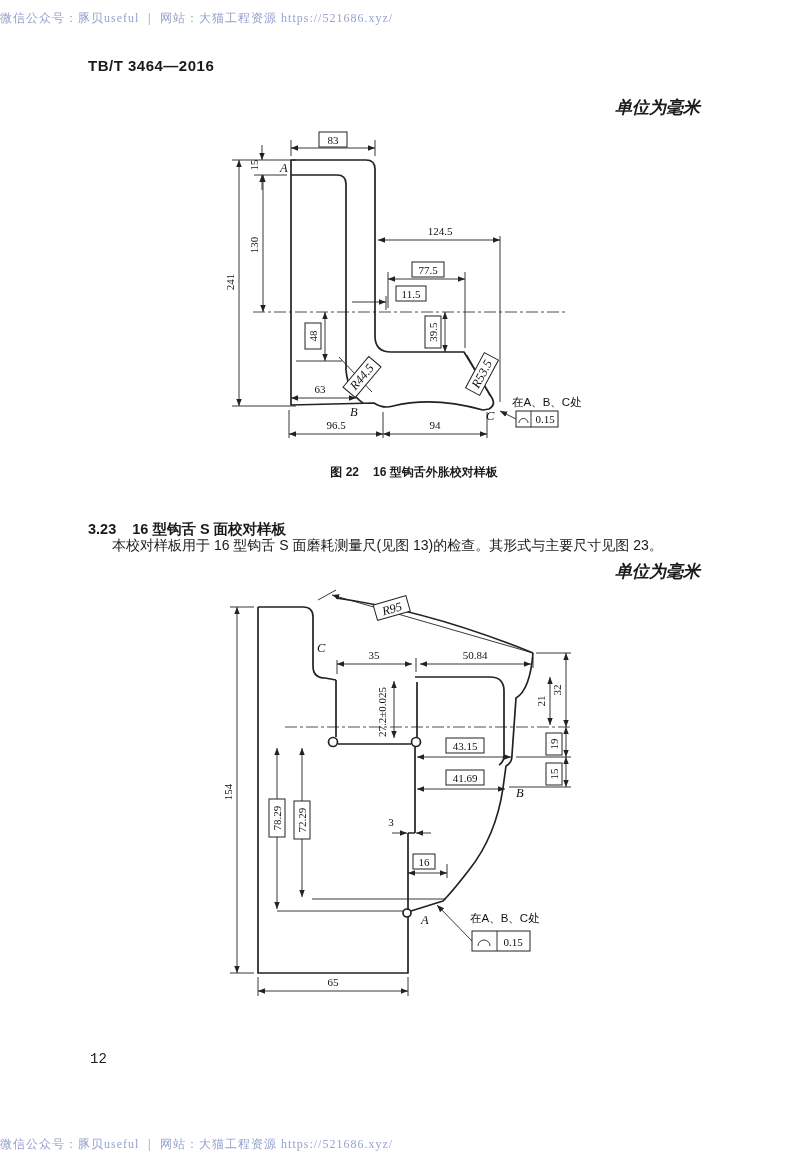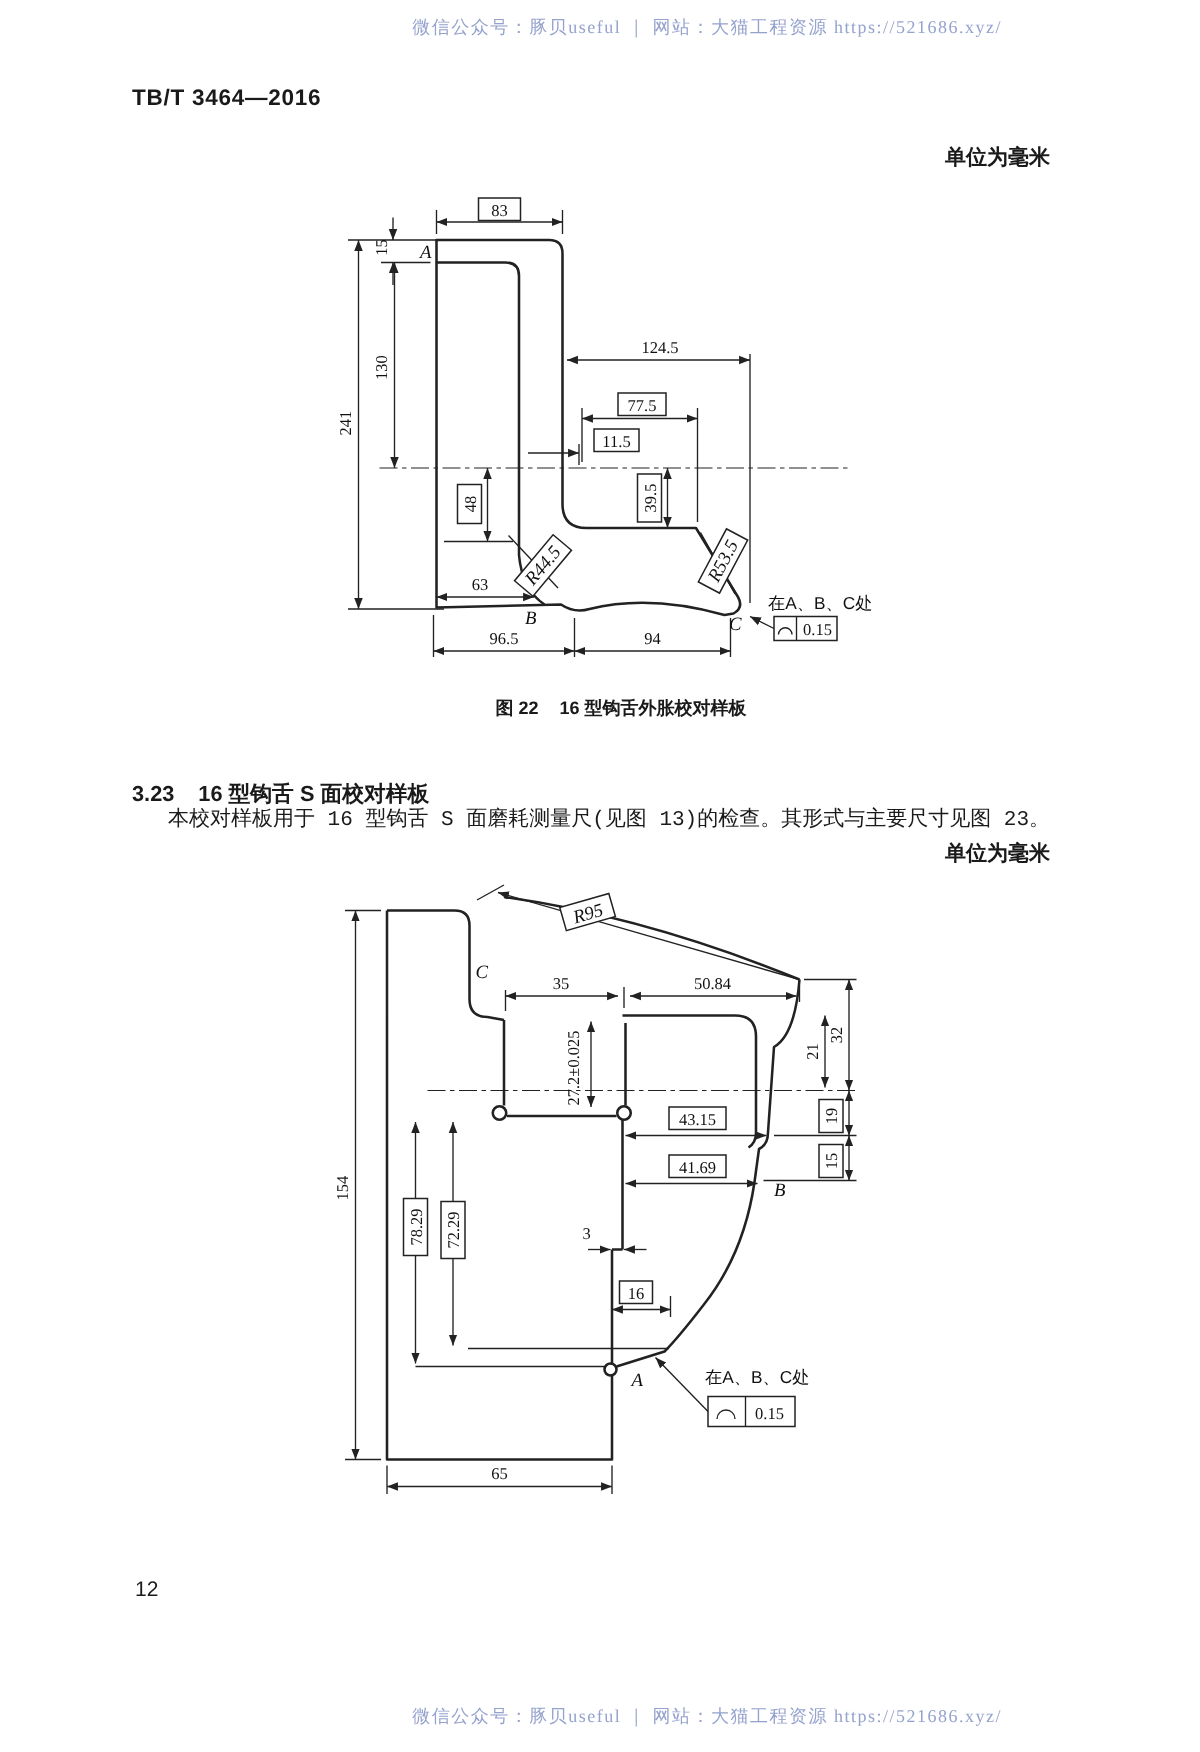--- a/index.html
+++ b/index.html
@@ -1,35 +1,35 @@
 <!DOCTYPE html>
 <html><head>
 <meta charset="utf-8">
 <style>
   html,body{margin:0;padding:0;background:#e8e8e8;}
   #page{position:relative;width:800px;height:1168px;background:#ffffff;margin:0 auto;
         font-family:"Liberation Sans",sans-serif;color:#1a1a1a;overflow:hidden;}
-  .wm{position:absolute;left:0;width:668px;text-align:right;font-size:12px;
+  .wm{position:absolute;left:0;width:668px;text-align:left;font-size:12px;
       letter-spacing:1px;color:#95a2cd;font-family:"Liberation Serif",serif;}
   #wm-top{top:10px;}
   #wm-bottom{top:1136px;}
   #doc-num{position:absolute;left:88px;top:57px;font-size:15px;font-weight:bold;
            letter-spacing:.5px;font-family:"Liberation Sans",sans-serif;text-align:right;}
-  .units{position:absolute;right:100px;font-size:14px;font-weight:bold;}
+  .units{position:absolute;right:100px;font-size:17px;font-weight:bold;font-style:italic;}
   #units-1{top:96px;}
   #units-2{top:560px;}
   .caption{position:absolute;left:0;width:800px;text-align:center;font-size:12px;font-weight:bold;padding-left:14px;}
   #cap-22{top:464px;}
   #cap-23{top:1023px;}
   .cap-gap{display:inline-block;width:14px;}
   #sec-head{position:absolute;left:88px;top:509px;font-size:14.5px;font-weight:bold;margin-top:11px;}
   #sec-head .num{margin-right:16px;}
   #sec-body{position:absolute;left:112px;top:537px;width:600px;font-size:14px;
-            font-family:Liberation Mono, monospace;}
-  #page-num{position:absolute;left:90px;top:1051px;font-size:14px;font-family:Liberation Sans, sans-serif;}
+            font-family:Liberation Sans, sans-serif;}
+  #page-num{position:absolute;left:90px;top:1051px;font-size:14px;font-family:Liberation Mono, monospace;}
   svg{position:absolute;}
   #fig22-svg{left:225px;top:118px;}
   #fig23-svg{left:210px;top:583px;}
   .prof{fill:none;stroke:#222;stroke-width:1.7;stroke-linejoin:round;}
   .dim{fill:none;stroke:#222;stroke-width:0.9;}
   .cl{fill:none;stroke:#222;stroke-width:0.8;stroke-dasharray:12 3 3 3;}
   .dt{font-family:"Liberation Serif",serif;font-size:11px;fill:#111;}
   .dtc{text-anchor:middle;}
   .it{font-style:italic;font-size:12.5px;}
   .bx{fill:#fff;stroke:#222;stroke-width:1;}

